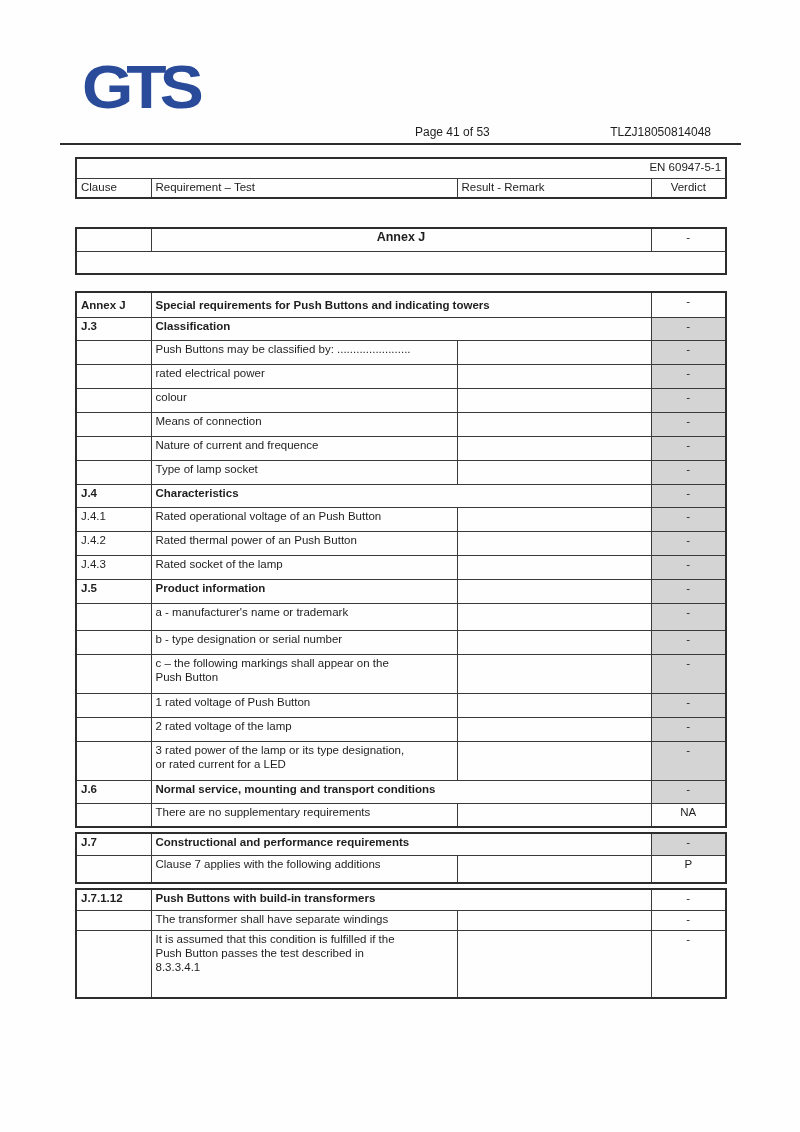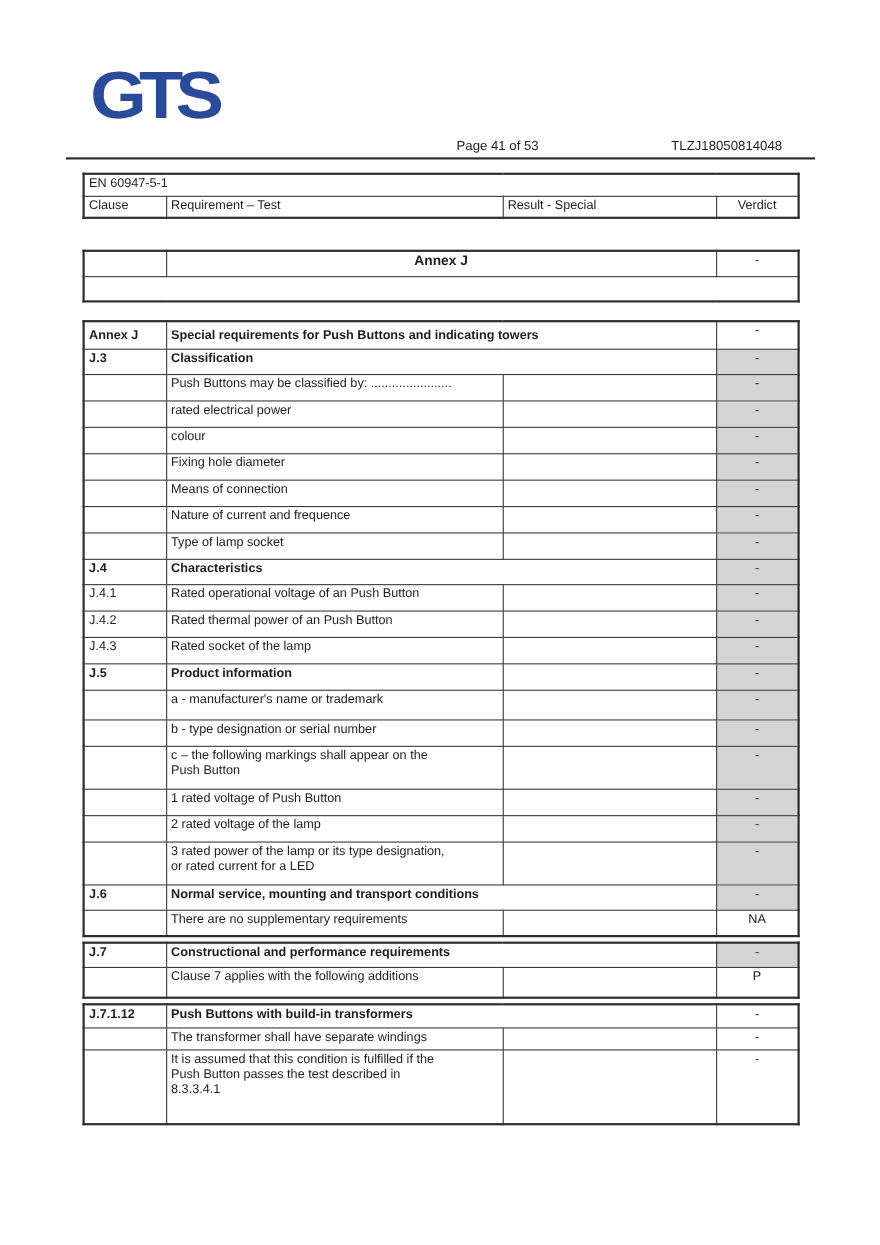--- a/index.html
+++ b/index.html
@@ -31,21 +31,21 @@
     border:2px solid #2d2d2d;
   }
   table.tbl td{
     border:1px solid #3a3a3a;
     padding:1px 4px;
     vertical-align:top;
     line-height:1.25;
     overflow:hidden;
   }
   .hdr-tbl{position:absolute;left:75px;top:157px;}
-  .hdr-std{text-align:left;height:17px;vertical-align:middle;}
+  .hdr-std{text-align:right;height:17px;vertical-align:middle;}
   .hdr-col{height:16px;vertical-align:middle;}
   .hdr-col-verdict{text-align:center;}
 
   .annex-tbl{position:absolute;left:75px;top:227px;}
   .annex-title{text-align:center;font-weight:bold;font-size:12.5px;vertical-align:middle;}
   .annex-verdict{text-align:center;vertical-align:middle;}
   .annex-empty{height:19px;}
   .annex-clause{vertical-align:middle;}
 
   .sections{position:absolute;left:75px;top:291px;width:650px;}
@@ -80,21 +80,21 @@
         <col style="width:194px">
         <col style="width:75px">
       </colgroup>
     <tbody>
       <tr>
         <td colspan="4" class="hdr-std">EN 60947-5-1</td>
       </tr>
       <tr>
         <td class="hdr-col">Clause</td>
         <td class="hdr-col">Requirement – Test</td>
-        <td class="hdr-col">Result - Special</td>
+        <td class="hdr-col">Result - Remark</td>
         <td class="hdr-col hdr-col-verdict">Verdict</td>
       </tr>
     </tbody>
   </table>
 
   <table class="tbl annex-tbl">
     <colgroup>
         <col style="width:75px">
         <col style="width:500px">
         <col style="width:75px">
@@ -143,26 +143,20 @@
             <td class="ver gray" style="background: rgb(212, 212, 212);">-</td>
           </tr>
           <tr style="height: 24px;">
             <td class="clause"></td>
             <td class="req">colour</td>
             <td class="res"></td>
             <td class="ver gray" style="background: rgb(212, 212, 212);">-</td>
           </tr>
           <tr style="height: 24px;">
             <td class="clause"></td>
-            <td class="req">Fixing hole diameter</td>
-            <td class="res"></td>
-            <td class="ver gray" style="background: rgb(212, 212, 212);">-</td>
-          </tr>
-          <tr style="height: 24px;">
-            <td class="clause"></td>
             <td class="req">Means of connection</td>
             <td class="res"></td>
             <td class="ver gray" style="background: rgb(212, 212, 212);">-</td>
           </tr>
           <tr style="height: 24px;">
             <td class="clause"></td>
             <td class="req">Nature of current and frequence</td>
             <td class="res"></td>
             <td class="ver gray" style="background: rgb(212, 212, 212);">-</td>
           </tr>

